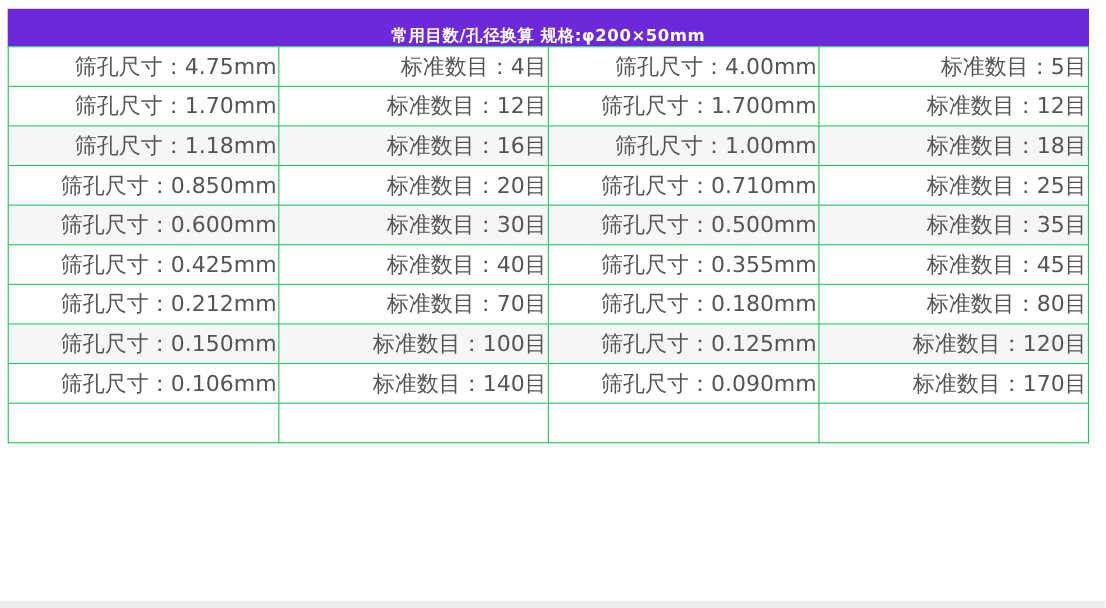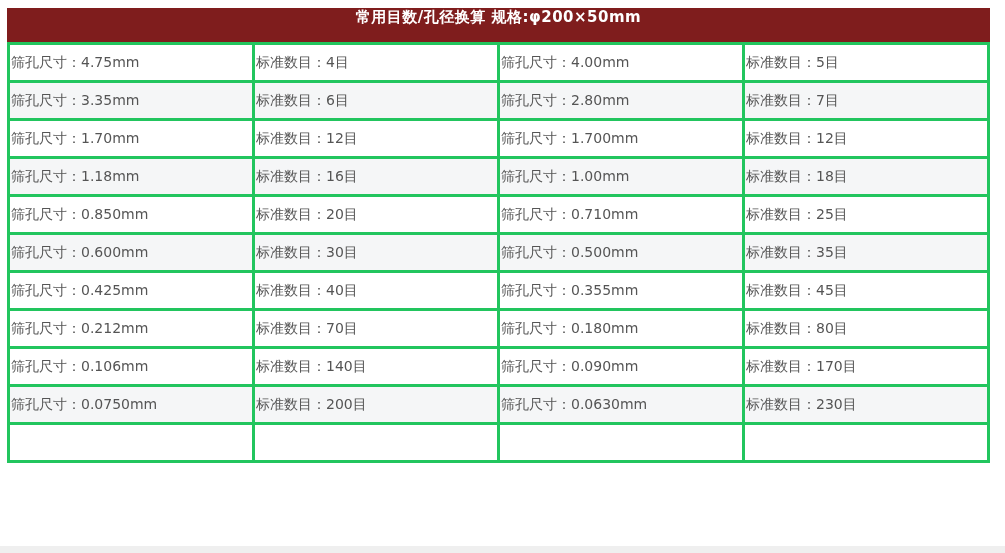--- a/index.html
+++ b/index.html
@@ -16,41 +16,41 @@
     background: #ffffff;
   }
   .table-wrap {
     position: absolute;
     left: 7px;
     top: 8px;
     width: 983px;
   }
   .title-bar {
     height: 34px;
-    background: #7f1d1d;
+    background: #6d28d9;
     color: #ffffff;
     font-size: 15px;
     font-weight: bold;
     display: flex;
-    align-items: flex-start;
+    align-items: flex-end;
     justify-content: center;
     letter-spacing: 0.5px;
   }
   table.grid {
     width: 100%;
     border-collapse: collapse;
     table-layout: fixed;
   }
   table.grid td {
     width: 25%;
     height: 33px;
-    border: 3px solid #22c55e;
-    text-align: left;
+    border: 1px solid #22c55e;
+    text-align: right;
     vertical-align: middle;
-    font-size: 14px;
+    font-size: 20px;
     color: #555555;
     white-space: nowrap;
     overflow: hidden;
   }
   tr.odd td  { background: #ffffff; }
   tr.even td { background: #f5f6f7; }
   .cell-label { color: #555555; }
   .cell-value { color: #555555; }
   .bottom-strip {
     position: absolute;
@@ -69,26 +69,20 @@
     <div class="title-bar">
       <span>常用目数/孔径换算 规格:φ200×50mm</span>
     </div>
     <table class="grid">
       <tbody>
           <tr class="odd">
             <td><span class="cell-label">筛孔尺寸：</span><span class="cell-value">4.75mm</span></td>
             <td><span class="cell-label">标准数目：</span><span class="cell-value">4目</span></td>
             <td><span class="cell-label">筛孔尺寸：</span><span class="cell-value">4.00mm</span></td>
             <td><span class="cell-label">标准数目：</span><span class="cell-value">5目</span></td>
-          </tr>
-          <tr class="even">
-            <td><span class="cell-label">筛孔尺寸：</span><span class="cell-value">3.35mm</span></td>
-            <td><span class="cell-label">标准数目：</span><span class="cell-value">6目</span></td>
-            <td><span class="cell-label">筛孔尺寸：</span><span class="cell-value">2.80mm</span></td>
-            <td><span class="cell-label">标准数目：</span><span class="cell-value">7目</span></td>
           </tr>
           <tr class="odd">
             <td><span class="cell-label">筛孔尺寸：</span><span class="cell-value">1.70mm</span></td>
             <td><span class="cell-label">标准数目：</span><span class="cell-value">12目</span></td>
             <td><span class="cell-label">筛孔尺寸：</span><span class="cell-value">1.700mm</span></td>
             <td><span class="cell-label">标准数目：</span><span class="cell-value">12目</span></td>
           </tr>
           <tr class="even">
             <td><span class="cell-label">筛孔尺寸：</span><span class="cell-value">1.18mm</span></td>
             <td><span class="cell-label">标准数目：</span><span class="cell-value">16目</span></td>
@@ -112,31 +106,31 @@
             <td><span class="cell-label">标准数目：</span><span class="cell-value">40目</span></td>
             <td><span class="cell-label">筛孔尺寸：</span><span class="cell-value">0.355mm</span></td>
             <td><span class="cell-label">标准数目：</span><span class="cell-value">45目</span></td>
           </tr>
           <tr class="odd">
             <td><span class="cell-label">筛孔尺寸：</span><span class="cell-value">0.212mm</span></td>
             <td><span class="cell-label">标准数目：</span><span class="cell-value">70目</span></td>
             <td><span class="cell-label">筛孔尺寸：</span><span class="cell-value">0.180mm</span></td>
             <td><span class="cell-label">标准数目：</span><span class="cell-value">80目</span></td>
           </tr>
+          <tr class="even">
+            <td><span class="cell-label">筛孔尺寸：</span><span class="cell-value">0.150mm</span></td>
+            <td><span class="cell-label">标准数目：</span><span class="cell-value">100目</span></td>
+            <td><span class="cell-label">筛孔尺寸：</span><span class="cell-value">0.125mm</span></td>
+            <td><span class="cell-label">标准数目：</span><span class="cell-value">120目</span></td>
+          </tr>
           <tr class="odd">
             <td><span class="cell-label">筛孔尺寸：</span><span class="cell-value">0.106mm</span></td>
             <td><span class="cell-label">标准数目：</span><span class="cell-value">140目</span></td>
             <td><span class="cell-label">筛孔尺寸：</span><span class="cell-value">0.090mm</span></td>
             <td><span class="cell-label">标准数目：</span><span class="cell-value">170目</span></td>
-          </tr>
-          <tr class="even">
-            <td><span class="cell-label">筛孔尺寸：</span><span class="cell-value">0.0750mm</span></td>
-            <td><span class="cell-label">标准数目：</span><span class="cell-value">200目</span></td>
-            <td><span class="cell-label">筛孔尺寸：</span><span class="cell-value">0.0630mm</span></td>
-            <td><span class="cell-label">标准数目：</span><span class="cell-value">230目</span></td>
           </tr>
           <tr class="odd">
             <td></td>
             <td></td>
             <td></td>
             <td></td>
           </tr>
         </tbody>
     </table>
   </div>

